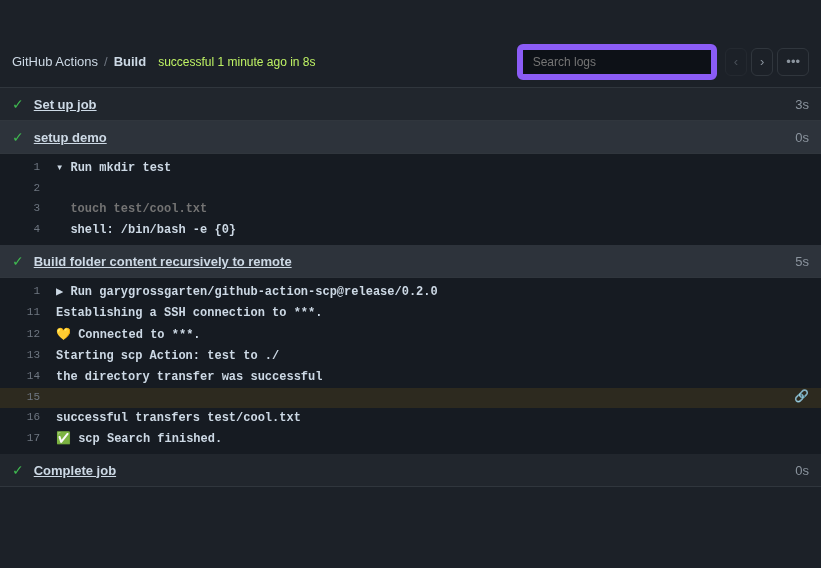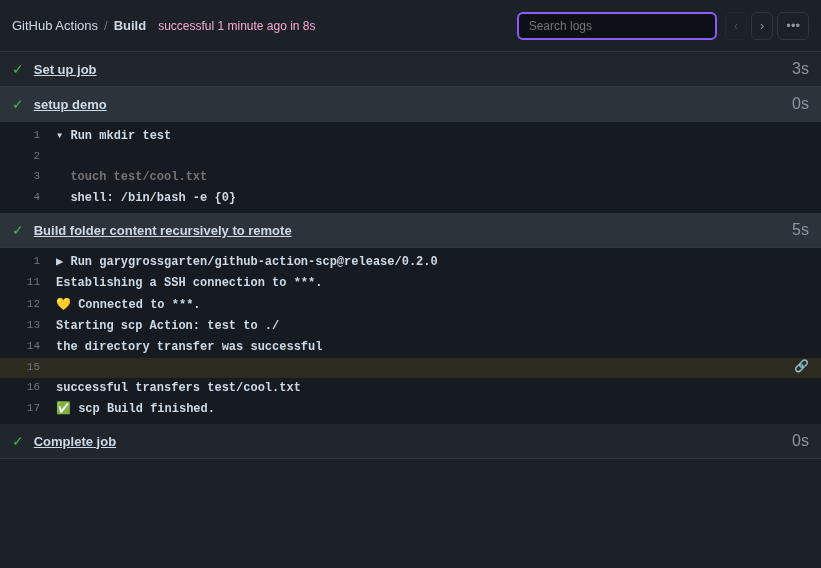--- a/index.html
+++ b/index.html
@@ -12,35 +12,36 @@
       height: 568px;
       overflow: hidden;
     }
     .header {
       display: flex;
       align-items: center;
       padding: 6px 12px;
       background: #1c2128;
       border-bottom: 1px solid #30363d;
       height: 52px;
+      margin-top: 36px;
     }
     .header-title {
       display: flex;
       align-items: center;
       gap: 4px;
       flex: 1;
       font-size: 13px;
       color: #cdd9e5;
     }
     .header-title .breadcrumb-sep { color: #6e7681; margin: 0 2px; }
     .header-title .build-text { font-weight: 600; }
-    .header-title .status-text { color: #f9a8d4; margin-left: 8px; font-size: 12px; }
+    .header-title .status-text { color: #bef264; margin-left: 8px; font-size: 12px; }
     .search-box {
       background: #0d1117;
-      border: 2px solid #8b5cf6;
+      border: 6px solid #8b5cf6;
       border-radius: 6px;
       padding: 5px 10px;
       color: #15803d;
       font-size: 12px;
       width: 200px;
       outline: none;
     }
     .header-controls {
       display: flex;
       align-items: center;
@@ -85,21 +86,21 @@
     }
     .section-header .section-label {
       font-weight: 600;
       font-size: 13px;
       color: #cdd9e5;
       flex: 1;
       text-decoration: underline;
     }
     .section-header .section-time {
       color: #8b949e;
-      font-size: 16px;
+      font-size: 13px;
     }
     .log-content {
       font-family: 'SFMono-Regular', Consolas, 'Liberation Mono', Menlo, monospace;
       font-size: 12px;
       background: #161b22;
       padding: 4px 0;
     }
     .log-line {
       display: flex;
       align-items: flex-start;
@@ -218,21 +219,21 @@
       <div class="log-line highlighted">
         <span class="line-num">15</span>
         <span class="link-icon">🔗</span>
       </div>
       <div class="log-line">
         <span class="line-num">16</span>
         <span class="line-text">successful transfers test/cool.txt</span>
       </div>
       <div class="log-line">
         <span class="line-num">17</span>
-        <span class="line-text">✅ scp Build finished.</span>
+        <span class="line-text">✅ scp Search finished.</span>
       </div>
     </div>
 
     <div class="section-header">
       <span class="check-icon">✓</span>
       <span class="section-label">Complete job</span>
       <span class="section-time">0s</span>
     </div>
 
   </div>

